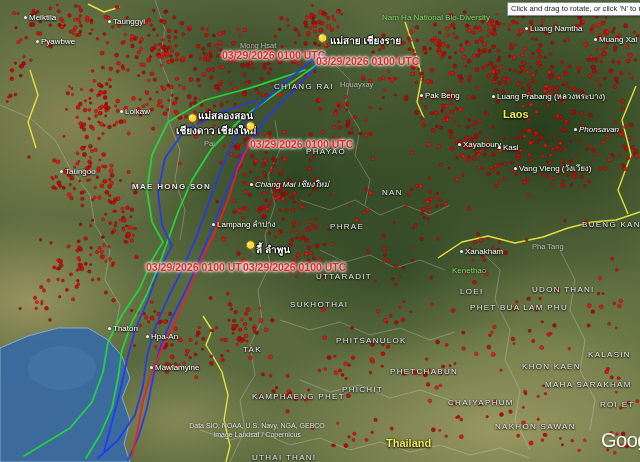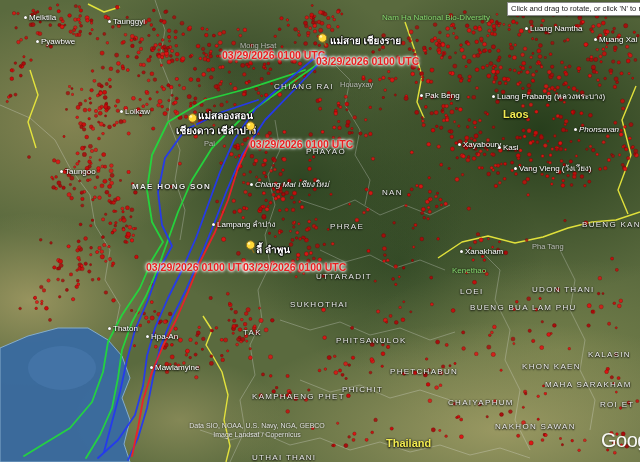--- a/index.html
+++ b/index.html
@@ -1734,26 +1734,26 @@
       <polyline points="252,138 238,168 228,200 215,232 200,262 188,292 176,320 163,346 152,372 143,400 138,428 132,456" fill="none" stroke="#ee1f28" stroke-width="1.8" stroke-linecap="round" stroke-linejoin="round" opacity="0.95"></polyline>
     </svg>
   <div id="labels">
       <div class="lbl region" style="left: 274px; top: 83px;">CHIANG RAI</div>
       <div class="lbl region" style="left: 132px; top: 183px; font-weight: bold;">MAE HONG SON</div>
       <div class="lbl region" style="left: 306px; top: 148px;">PHAYAO</div>
       <div class="lbl region" style="left: 382px; top: 189px;">NAN</div>
       <div class="lbl region" style="left: 330px; top: 223px;">PHRAE</div>
       <div class="lbl region" style="left: 316px; top: 273px;">UTTARADIT</div>
       <div class="lbl region" style="left: 290px; top: 301px;">SUKHOTHAI</div>
-      <div class="lbl region" style="left: 243px; top: 329px;">TAK</div>
+      <div class="lbl region" style="left: 243px; top: 346px;">TAK</div>
       <div class="lbl region" style="left: 336px; top: 337px;">PHITSANULOK</div>
       <div class="lbl region" style="left: 460px; top: 288px;">LOEI</div>
       <div class="lbl region" style="left: 582px; top: 221px;">BUENG KAN</div>
       <div class="lbl region" style="left: 532px; top: 286px;">UDON THANI</div>
-      <div class="lbl region" style="left: 470px; top: 304px;">BUENG BUA LAM PHU</div>
+      <div class="lbl region" style="left: 470px; top: 304px;">PHET BUA LAM PHU</div>
       <div class="lbl region" style="left: 390px; top: 368px;">PHETCHABUN</div>
       <div class="lbl region" style="left: 342px; top: 386px;">PHICHIT</div>
       <div class="lbl region" style="left: 252px; top: 393px;">KAMPHAENG PHET</div>
       <div class="lbl region" style="left: 522px; top: 363px;">KHON KAEN</div>
       <div class="lbl region" style="left: 588px; top: 351px;">KALASIN</div>
       <div class="lbl region" style="left: 545px; top: 381px;">MAHA SARAKHAM</div>
       <div class="lbl region" style="left: 448px; top: 399px;">CHAIYAPHUM</div>
       <div class="lbl region" style="left: 600px; top: 401px;">ROI ET</div>
       <div class="lbl region" style="left: 495px; top: 423px;">NAKHON SAWAN</div>
       <div class="lbl region" style="left: 252px; top: 454px;">UTHAI THANI</div>
@@ -1779,21 +1779,21 @@
       <div class="lbl gray" style="left: 240px; top: 42px;">Mong Hsat</div>
       <div class="lbl gray" style="left: 340px; top: 65px; margin-top: 16px;">Houayxay</div>
       <div class="lbl gray" style="left: 204px; top: 140px;">Pai</div>
       <div class="lbl gray" style="left: 532px; top: 243px;">Pha Tang</div>
       <div class="lbl greenlbl" style="left: 370px; top: 14px;">Nam Ha National Bio-Diversity</div>
       <div class="lbl greenlbl" style="left: 440px; top: 267px;">Kenethao</div>
       <div class="lbl country" style="left: 503px; top: 109px;">Laos</div>
       <div class="lbl country" style="left: 386px; top: 438px;">Thailand</div>
       <div class="lbl pinlbl" style="left: 330px; top: 36px;">แม่สาย เชียงราย</div>
       <div class="lbl pinlbl" style="left: 198px; top: 111px;">แม่สลองสอน</div>
-      <div class="lbl pinlbl" style="left: 176px; top: 126px;">เชียงดาว เชีลำปาง่</div>
+      <div class="lbl pinlbl" style="left: 176px; top: 126px;">เชียงดาว เชียงใหม่</div>
       <div class="lbl pinlbl" style="left: 256px; top: 245px;">ลี้ ลำพูน</div>
       <div class="utc" style="left: 222px; top: 50px;">03/29/2026 0100 UTC</div>
       <div class="utc" style="left: 316px; top: 56px;">03/29/2026 0100 UTC</div>
       <div class="utc" style="left: 250px; top: 139px;">03/29/2026 0100 UTC</div>
       <div class="utc" style="left: 146px; top: 262px;">03/29/2026 0100 UTC</div>
       <div class="utc" style="left: 243px; top: 262px;">03/29/2026 0100 UTC</div>
     </div>
   <div id="pins">
       <div class="pin" style="left: 317px; top: 32px;"><svg width="16" height="16">
           <line x1="6" y1="8" x2="9" y2="14" stroke="#8a6d1f" stroke-width="1.5"></line>

